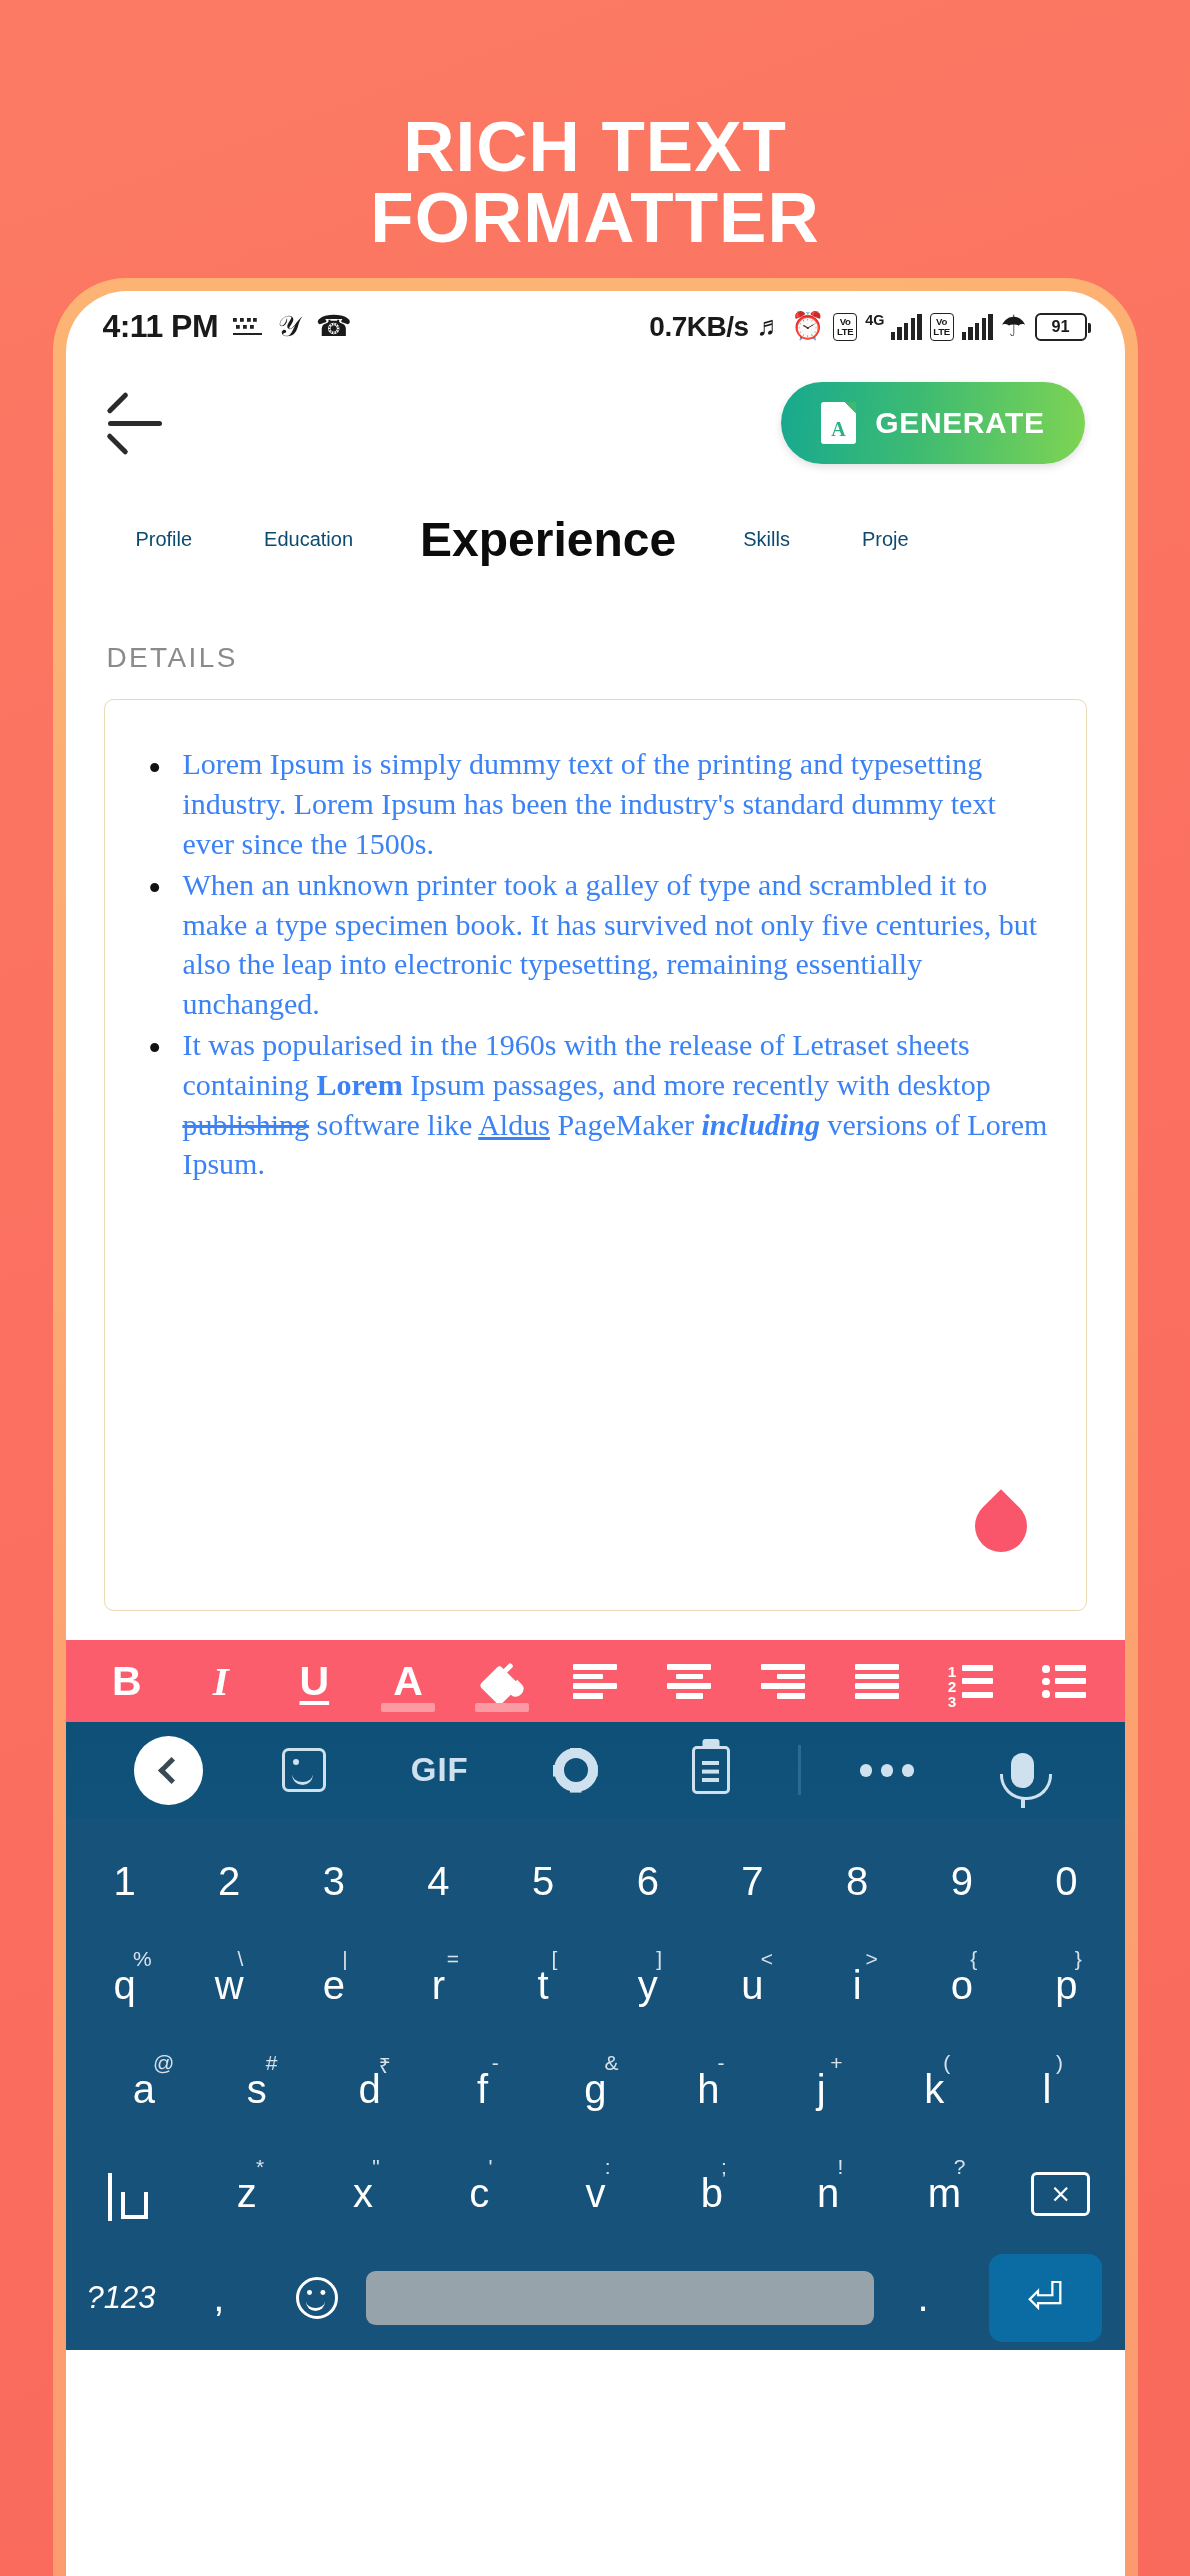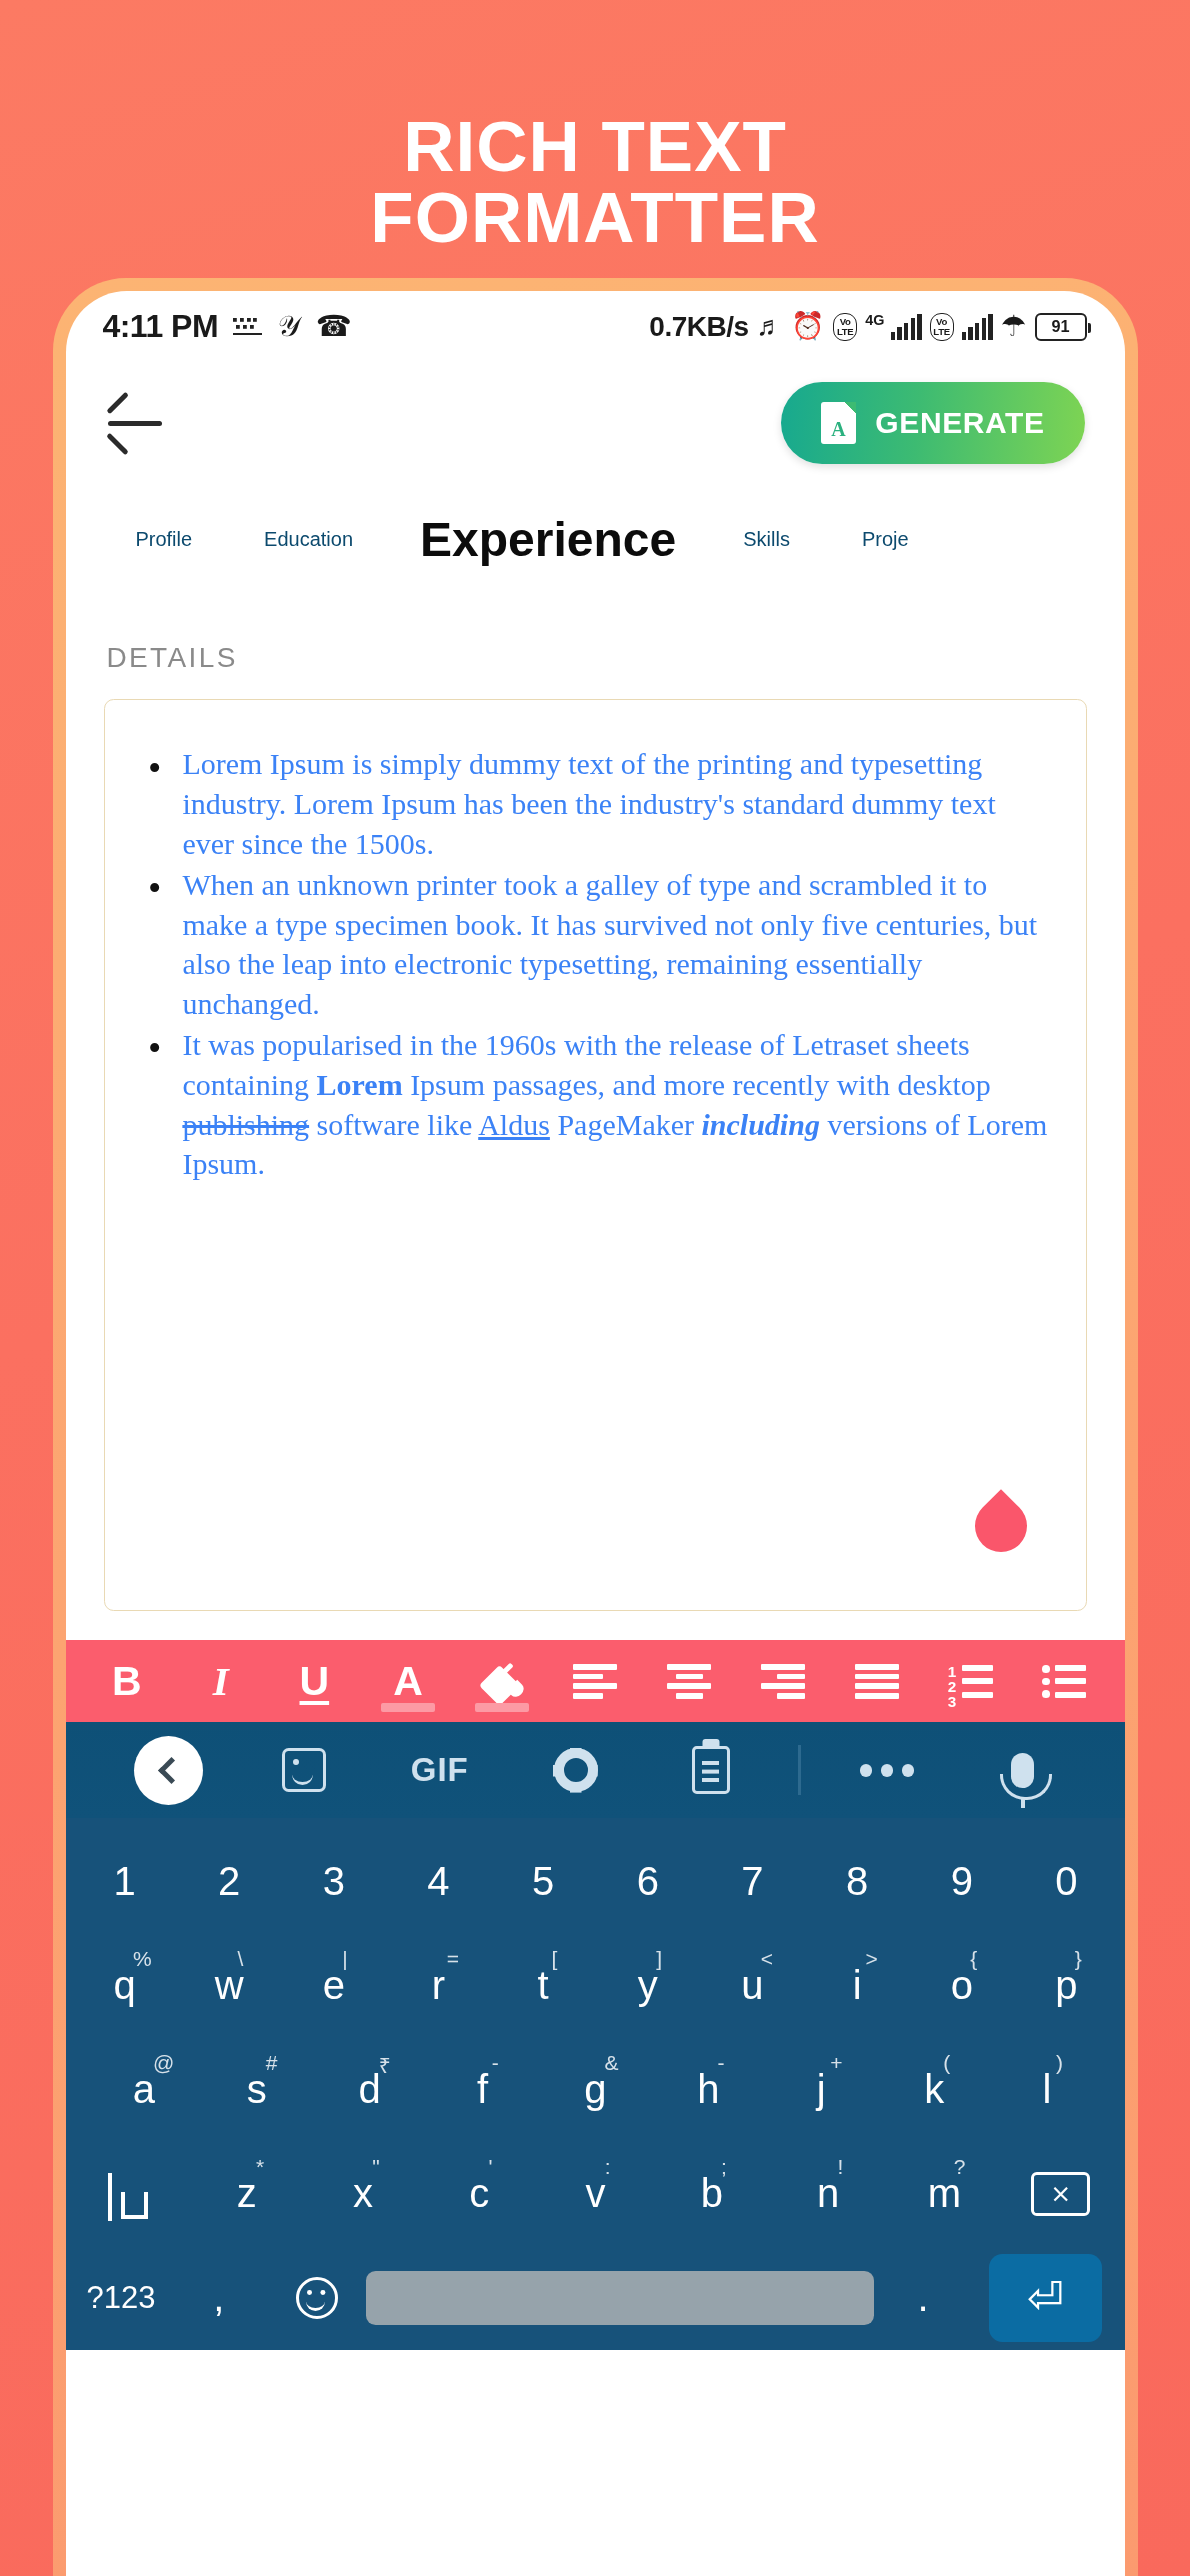--- a/index.html
+++ b/index.html
@@ -59,21 +59,21 @@
              linear-gradient(#222,#222) 0 0/3.8px 3.8px no-repeat,
              linear-gradient(#222,#222) 6.7px 0/3.8px 3.8px no-repeat,
              linear-gradient(#222,#222) 13.4px 0/3.8px 3.8px no-repeat,
              linear-gradient(#222,#222) 20px 0/3.8px 3.8px no-repeat,
              linear-gradient(#222,#222) 2.9px 6.7px/3.8px 3.8px no-repeat,
              linear-gradient(#222,#222) 9.6px 6.7px/3.8px 3.8px no-repeat,
              linear-gradient(#222,#222) 16.3px 6.7px/3.8px 3.8px no-repeat;
   }
   .volte{
     display:inline-flex; flex-direction:column; align-items:center; justify-content:center;
-    width:24px; height:28px; border:1.9px solid #222; border-radius:11px;
+    width:24px; height:28px; border:1.9px solid #222; border-radius:4px;
     font-size:9.6px; font-weight:bold; line-height:1.05; letter-spacing:-0.3px;
   }
   .bars{ display:inline-flex; align-items:flex-end; gap:2.4px; height:26px; }
   .bars i{ display:block; width:4.3px; background:#222; }
   .bars i:nth-child(1){height:7.7px}
   .bars i:nth-child(2){height:12.5px}
   .bars i:nth-child(3){height:17px}
   .bars i:nth-child(4){height:22px}
   .bars i:nth-child(5){height:26px}
   .g4{ font-size:14.4px; font-weight:bold; position:relative; top:-6.7px; margin-right:-1.9px;}
@@ -262,21 +262,21 @@
   .shift-wrap::after{ content:""; position:absolute; left:12.5px; top:21px; width:19px; height:23px;
                       border:4.8px solid #fff; border-top:none; }
   .bksp{ width:59px; height:44px; border:3.8px solid #fff; border-radius:5.8px; position:relative;
          display:flex; align-items:center; justify-content:center; font-size:25px; }
   .space-key{ flex:5.2; display:flex; align-items:center; justify-content:center; }
   .space-bar{ width:100%; height:54px; background:#96a3ab; border-radius:9.6px; }
   .enter-key{ flex:1.5; display:flex; align-items:center; justify-content:center; }
   .enter-bg{ width:113px; height:88px; background:#0b6ca3; border-radius:13.4px;
              display:flex; align-items:center; justify-content:center; }
   .enter-ico{ font-size:44px; color:#fff; }
-  .k123{ font-size:31px; }
+  .k123{ font-size:31px;font-style:italic; }
   .emoji-ico{ width:42px; height:42px; border:3.8px solid #fff; border-radius:50%; position:relative; }
   .emoji-ico::before{ content:""; position:absolute; left:8.6px; top:10.5px; width:4.8px; height:4.8px; border-radius:50%;
                       background:#fff; box-shadow:13.4px 0 0 #fff; }
   .emoji-ico::after{ content:""; position:absolute; left:7.7px; top:19px; width:19px; height:9.6px;
                      border-bottom:3.8px solid #fff; border-radius:0 0 11.5px 11.5px; }
 </style>
 </head>
 <body>
 
 <div class="promo-title">

